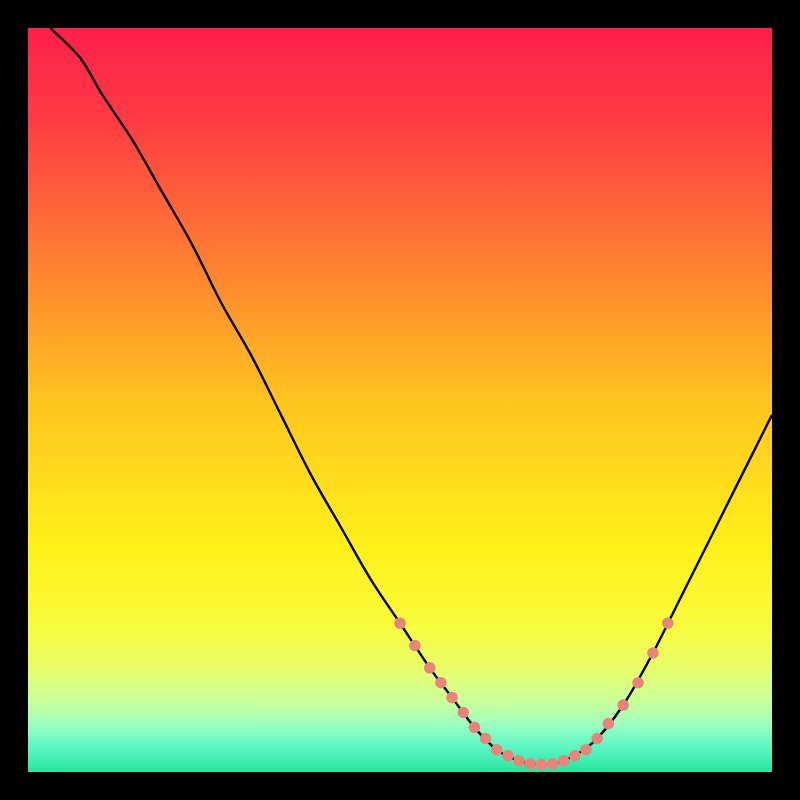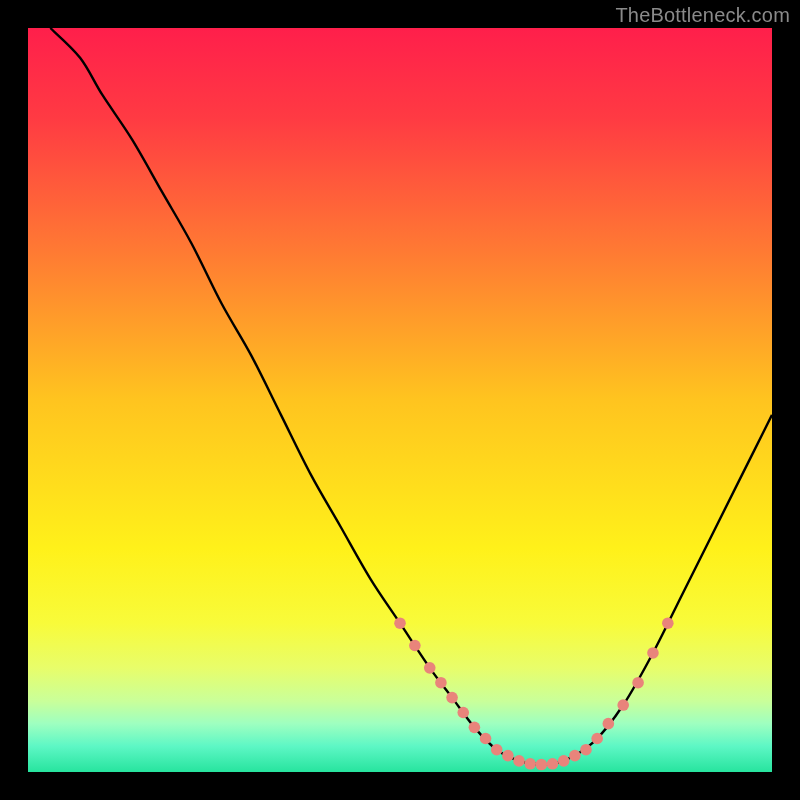--- a/index.html
+++ b/index.html
@@ -96,14 +96,13 @@
           <circle cx="569.16" cy="710.52" r="5.8" fill="#e9847b"></circle>
           <circle cx="580.32" cy="695.64" r="5.8" fill="#e9847b"></circle>
           <circle cx="595.2" cy="677.04" r="5.8" fill="#e9847b"></circle>
           <circle cx="610.0799999999999" cy="654.72" r="5.8" fill="#e9847b"></circle>
           <circle cx="624.9599999999999" cy="624.96" r="5.8" fill="#e9847b"></circle>
           <circle cx="639.84" cy="595.2" r="5.8" fill="#e9847b"></circle>
         </g>
     </svg>
   </div>
 
-  <div class="watermark">TheBottleneck.com</div>
 </div>
 
 </body></html>

